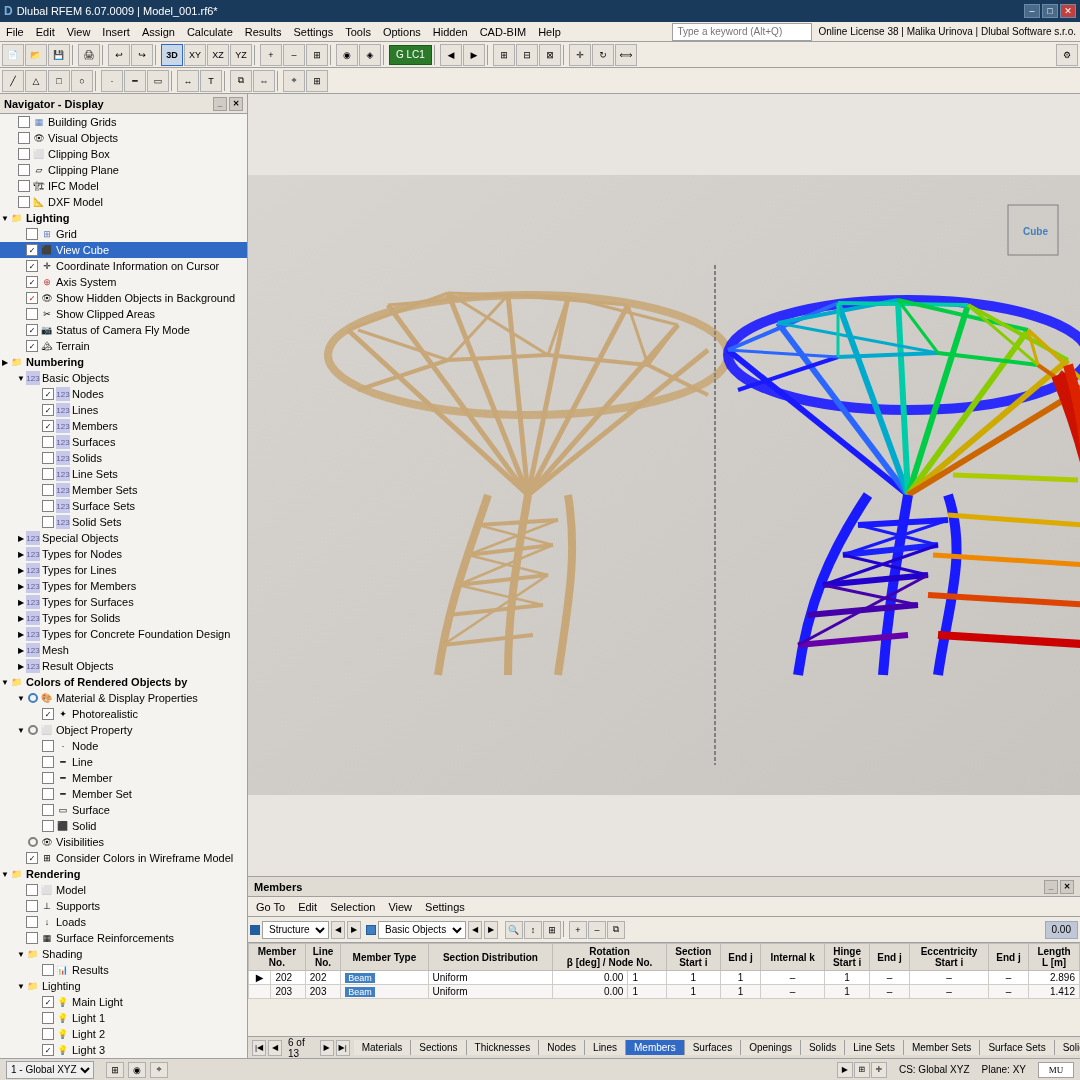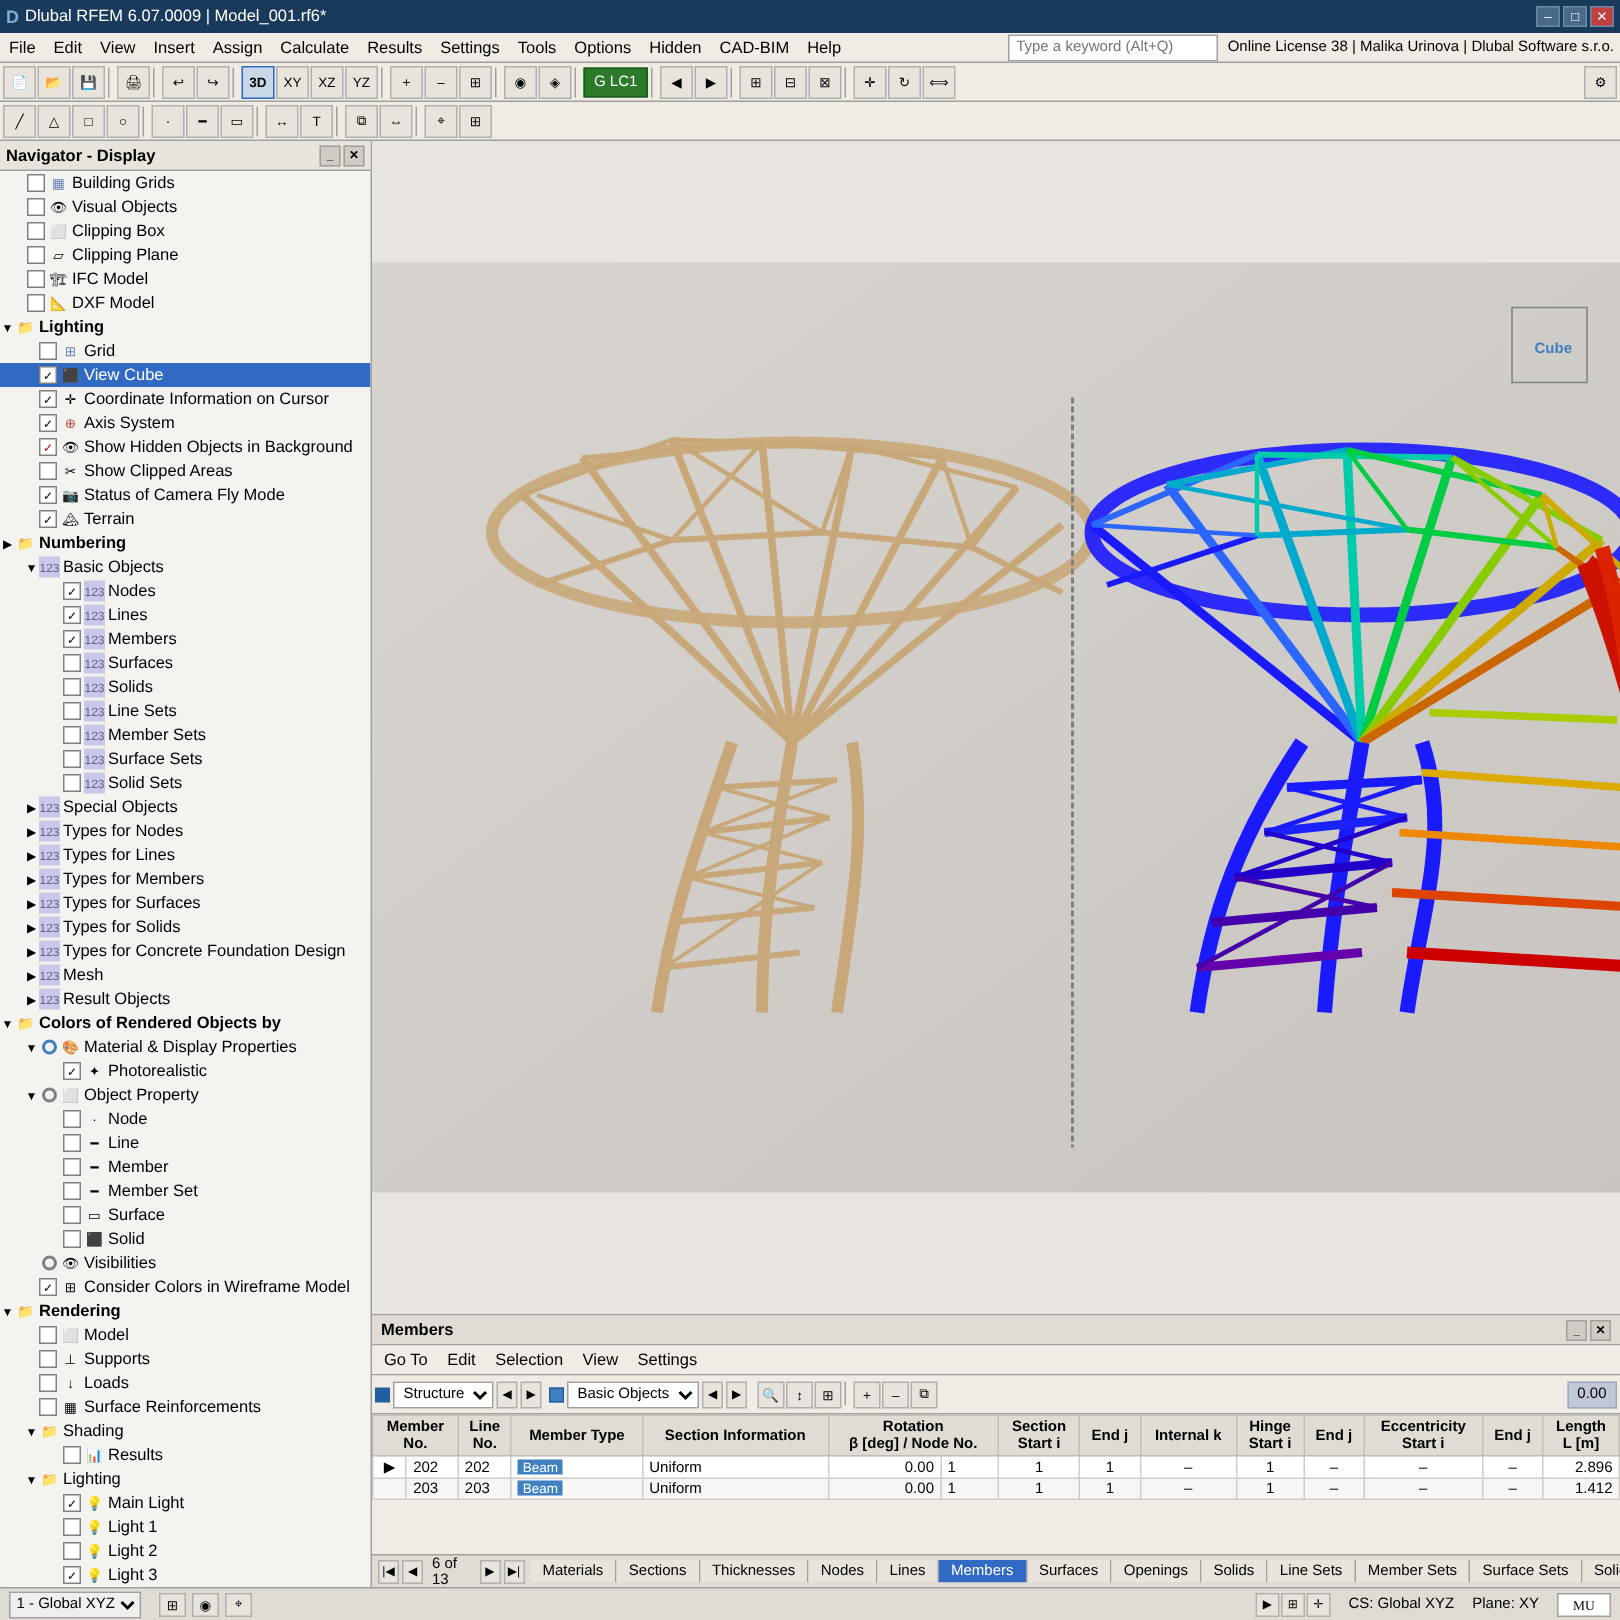--- a/index.html
+++ b/index.html
@@ -785,21 +785,21 @@
         <div style="flex:1;"></div>
         <span style="font-size:10px;background:#c0c8d8;padding:0 6px;border:1px solid #a0a8c0;height:18px;display:flex;align-items:center;">0.00</span>
       </div>
       <div class="table-container">
         <table class="data-table">
           <thead>
             <tr>
               <th colspan="2">Member<br>No.</th>
               <th>Line<br>No.</th>
               <th>Member Type</th>
-              <th>Section Information</th>
+              <th>Section Distribution</th>
               <th colspan="2">Rotation<br>β [deg] / Node No.</th>
               <th>Section<br>Start i</th>
               <th>End j</th>
               <th>Internal k</th>
               <th>Hinge<br>Start i</th>
               <th>End j</th>
               <th>Eccentricity<br>Start i</th>
               <th>End j</th>
               <th>Length<br>L [m]</th>
             </tr>

